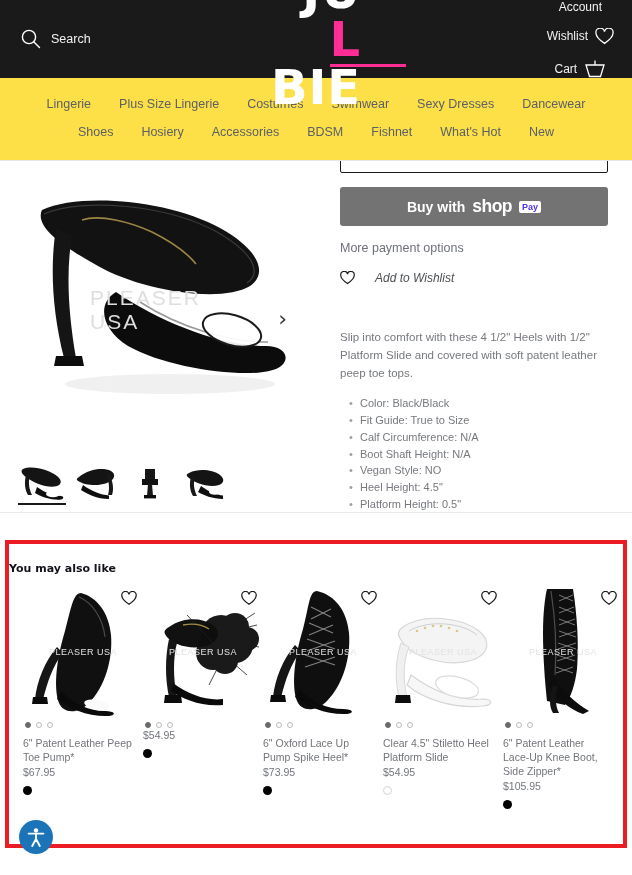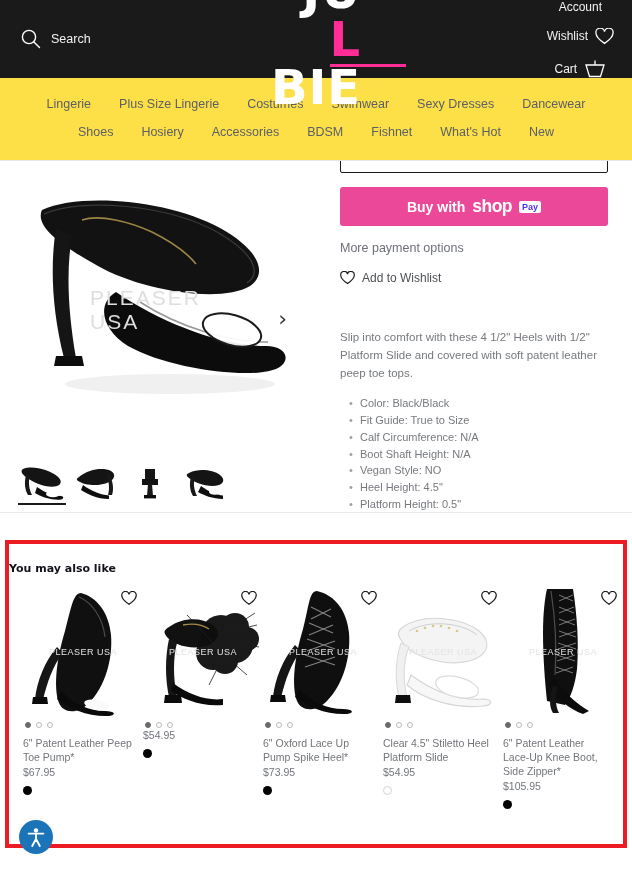--- a/index.html
+++ b/index.html
@@ -98,39 +98,39 @@
 
   .details { flex: 1; padding: 0 24px 0 10px; position: relative; }
   .cart-button-clip {
     height: 12px; overflow: hidden; margin-bottom: 14px;
   }
   .cart-button {
     border: 1px solid #1a1a1a; height: 42px; border-radius: 2px;
     background: #fff; margin-top: -30px;
   }
   .shoppay-btn {
-    background: #ec4899; height: 39px; border-radius: 3px;
+    background: #737373; height: 39px; border-radius: 3px;
     display: flex; align-items: center; justify-content: center;
     gap: 7px; cursor: pointer;
   }
   .shoppay-btn .bw { color: #fff; font-size: 14px; font-weight: bold; }
   .shoppay-btn .shop {
     color: #fff; font-size: 17.5px; font-weight: bold; letter-spacing: -.5px;
   }
   .shoppay-btn .pay {
     background: #fff; color: #5433eb; font-size: 9px; font-weight: bold;
     padding: 1px 3px; border-radius: 2px;
   }
   .more-payment {
     font-size: 12.5px; color: #6d7177;
     margin-top: 15px; text-decoration: none; cursor: pointer;
   }
   .wishlist-row {
-    display: flex; align-items: flex-end; gap: 7px;
-    margin-top: 16px; cursor: pointer;
+    display: flex; align-items: flex-end; gap: 20px;
+    margin-top: 16px; cursor: pointer; font-style: italic;
   }
   .wishlist-row .label { font-size: 12px; color: #4d5055; }
   .desc {
     margin-top: 44px; font-size: 11.5px; line-height: 1.55; color: #76797e;
   }
   .spec-list { margin-top: 13px; padding-left: 20px; }
   .spec-list li {
     font-size: 11px; line-height: 1.52; color: #76797e;
     list-style: none; position: relative;
   }

